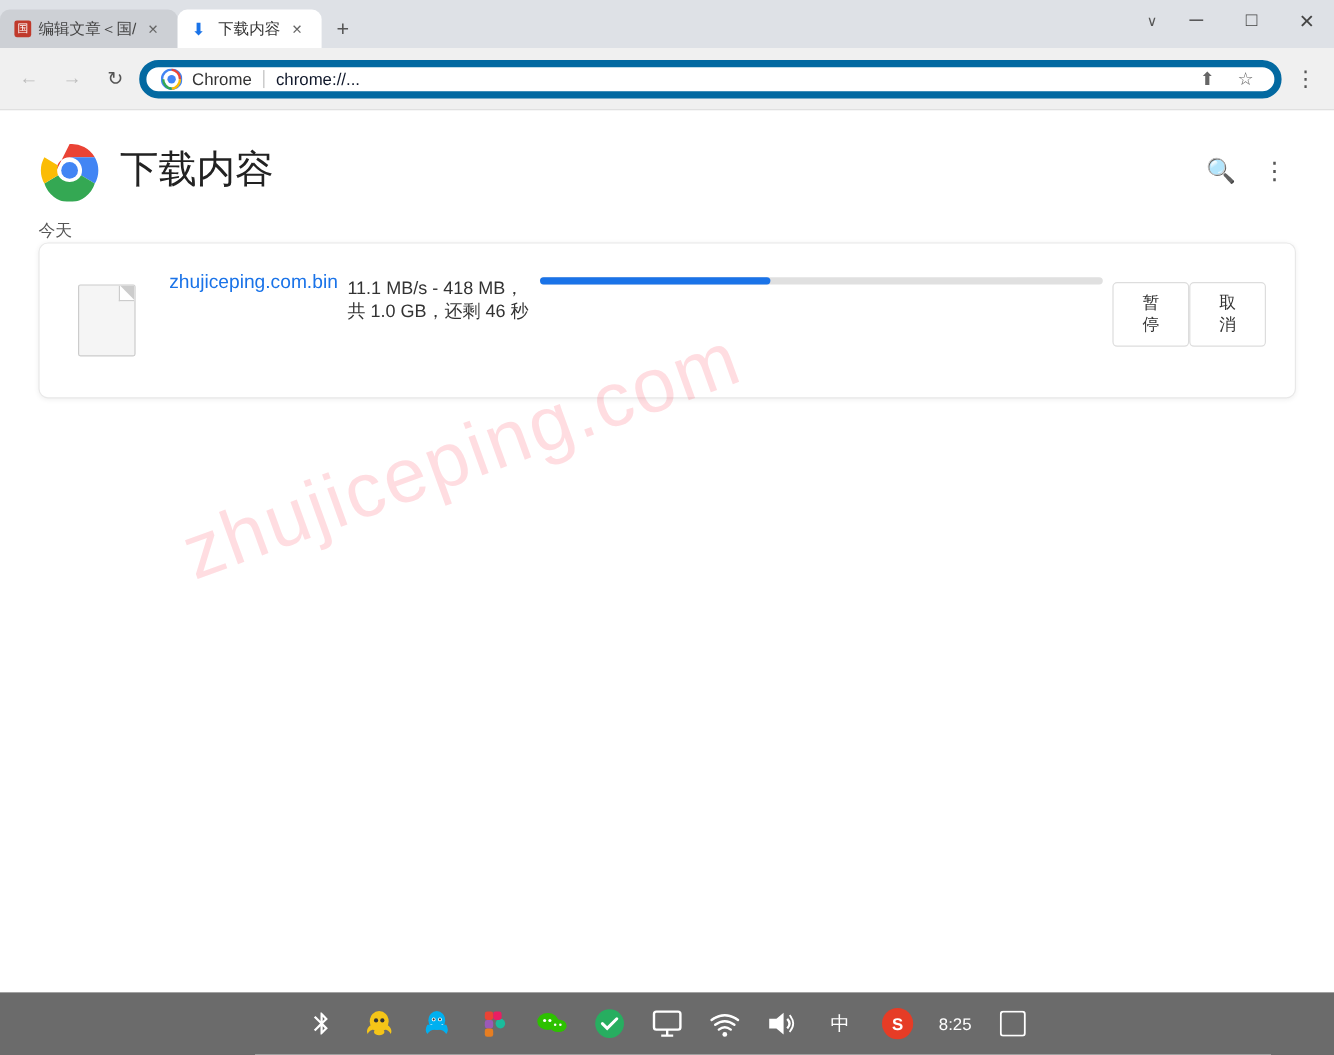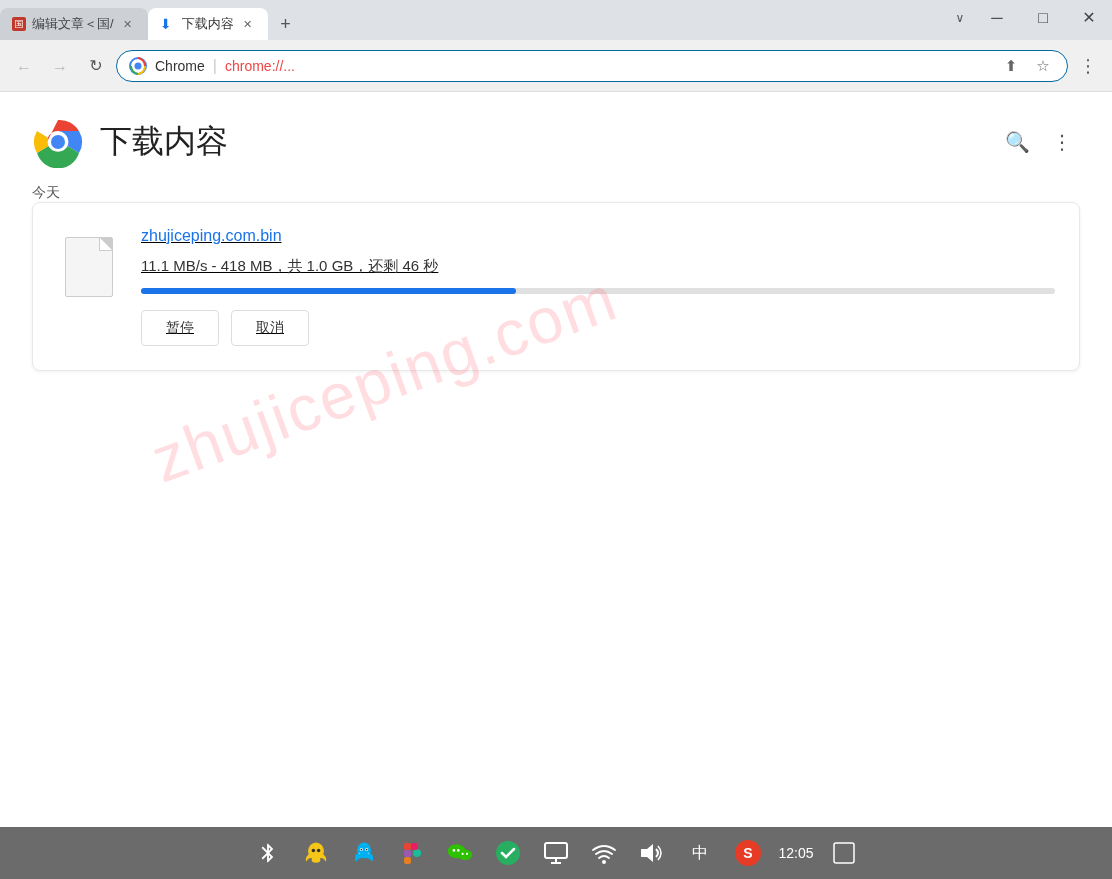--- a/index.html
+++ b/index.html
@@ -157,21 +157,21 @@
 
     .address-bar {
       flex: 1;
       height: 32px;
       background: #ffffff;
       border-radius: 16px;
       display: flex;
       align-items: center;
       padding: 0 12px;
       gap: 8px;
-      border: 1px solid #0369a1;
+      border: 6px solid #0369a1;
     }
 
     .address-favicon {
       width: 18px;
       height: 18px;
       flex-shrink: 0;
     }
 
     .address-text {
       font-size: 14px;
@@ -179,21 +179,21 @@
       flex: 0 0 auto;
     }
 
     .address-separator {
       color: #ccc;
       font-size: 16px;
     }
 
     .address-url {
       font-size: 14px;
-      color: #ef4444;
+      color: #0f172a;
       flex: 1;
     }
 
     .address-actions {
       display: flex;
       gap: 8px;
     }
 
     .address-action-btn {
       width: 24px;
@@ -348,23 +348,22 @@
       width: 0;
       height: 0;
       border-style: solid;
       border-width: 0 12px 12px 0;
       border-color: transparent #ccc transparent transparent;
     }
 
     .download-info {
       flex: 1;
       display: flex;
-      flex-direction: column;
+      flex-direction: row;
       gap: 8px;
-      text-decoration: underline;
     }
 
     .download-filename {
       font-size: 16px;
       color: #1a73e8;
       cursor: pointer;
       font-weight: 400;
     }
 
     .download-url {
@@ -387,21 +386,21 @@
     }
 
     .progress-bar-fill {
       height: 100%;
       background: #1a73e8;
       border-radius: 3px;
     }
 
     .download-actions {
       display: flex;
-      gap: 12px;
+      gap: 0;
       margin-top: 8px;
     }
 
     .action-btn {
       padding: 8px 24px;
       border: 1px solid #ddd;
       border-radius: 4px;
       background: #fff;
       color: #333;
       font-size: 14px;
@@ -664,21 +663,21 @@
     </div>
 
     <div class="taskbar-icon">
       <svg width="28" height="28" viewBox="0 0 28 28">
           <circle cx="14" cy="14" r="13" fill="#e63c26"></circle>
           <text x="14" y="19" text-anchor="middle" fill="white" font-size="14" font-family="Arial" font-weight="bold">S</text>
         </svg>
     </div>
 
     <div class="taskbar-icon">
-      <span style="color:white;font-size:14px;font-weight:500;">12:05</span>
+      <span style="color:white;font-size:14px;font-weight:500;">8:25</span>
     </div>
 
     <div class="taskbar-icon">
       <svg width="22" height="22" viewBox="0 0 22 22">
           <rect x="1" y="1" width="20" height="20" rx="2" fill="none" stroke="white" stroke-width="1.5"></rect>
         </svg>
     </div>
   </div>
 </div>
 

